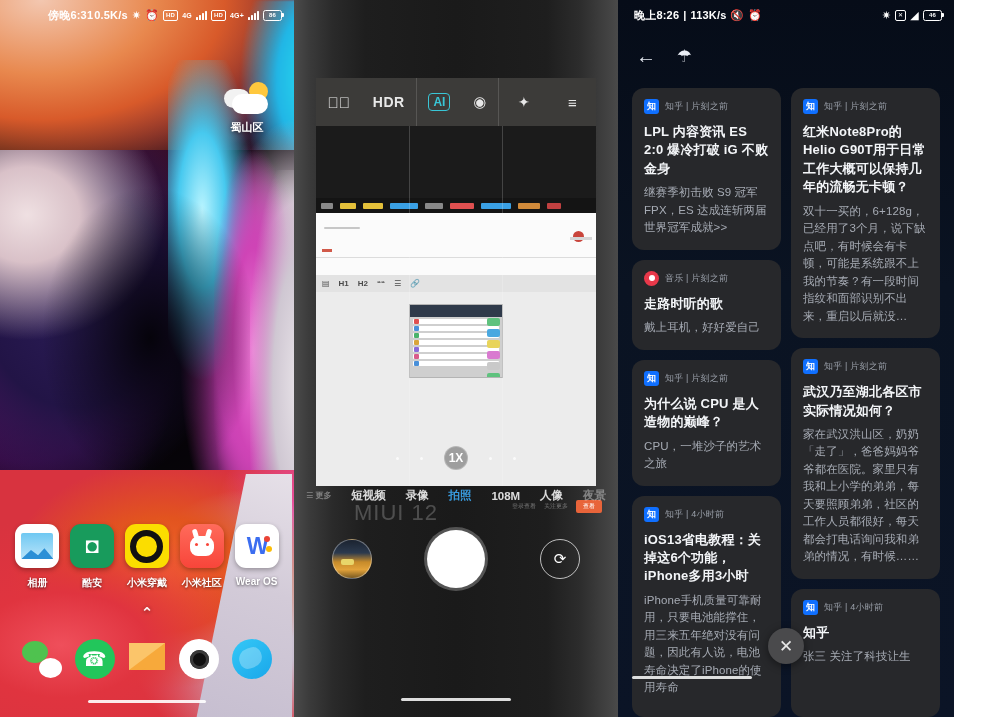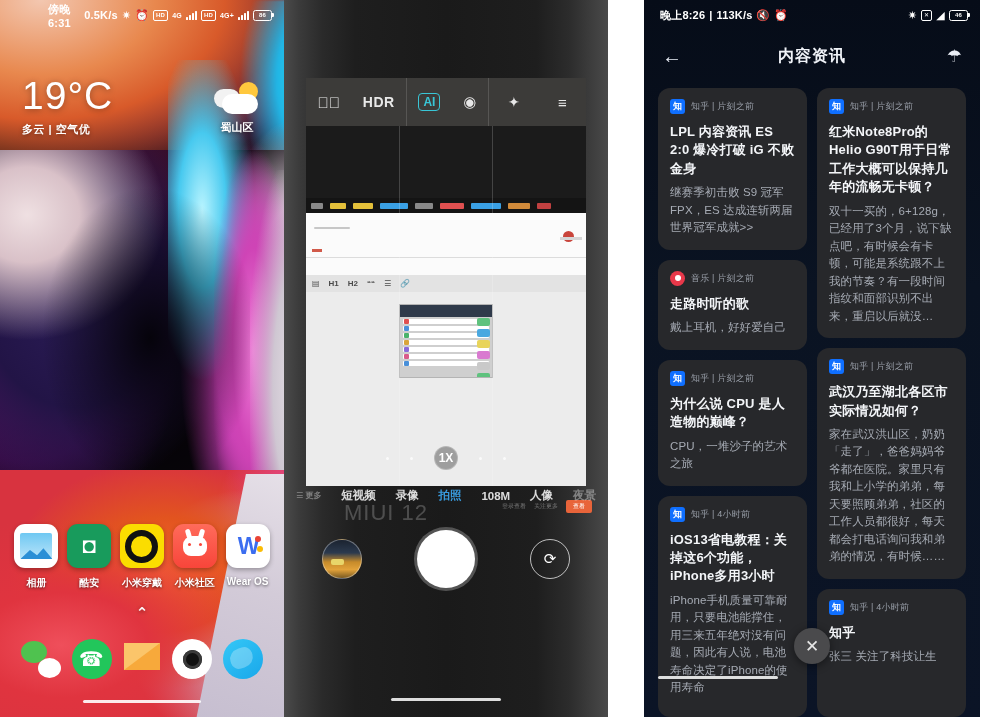--- a/index.html
+++ b/index.html
@@ -5,23 +5,23 @@
   html,body{margin:0;padding:0;background:#ffffff;}
   body{
     width:1000px;height:717px;overflow:hidden;
     font-family:"Liberation Sans","DejaVu Sans",sans-serif;
     -webkit-font-smoothing:antialiased;
   }
   .stage{position:relative;width:1000px;height:717px;display:flex;background:#fff;}
 
   
   .panel{position:relative;overflow:hidden;height:717px;}
-  .p1{width:284px;}
+  .p1{width:284px;padding-left:10px;}
   .p2{width:324px;}
-  .p3{width:336px;margin-left:36px;}
+  .p3{width:336px;}
 
   
   .statusbar{
     position:absolute;top:0;left:0;right:0;height:30px;
     display:flex;align-items:center;z-index:40;
     font-size:11px;font-weight:bold;color:#fff;
     letter-spacing:.2px;
   }
   .sb-left{margin-left:48px;}
   .sb-right{margin-left:auto;margin-right:12px;display:flex;align-items:center;gap:4px;}
@@ -282,24 +282,20 @@
             <i></i>
             <i></i>
             <i></i>
           </span>
         <span class="batt">
             <span>86</span>
           </span>
       </div>
     </div>
 
-    <div class="weather">
-      <div class="temp">19°C</div>
-      <div class="desc">多云 | 空气优</div>
-    </div>
     <div class="wicon">
       <div class="sun">
         <div class="dot"></div>
           <div class="c1"></div>
           <div class="c2"></div>
       </div>
       <div class="city">蜀山区</div>
     </div>
 
     <div class="approw">
@@ -498,21 +494,20 @@
         <span class="boxico">✕</span>
         <span class="ico">◢</span>
         <span class="batt">
             <span>46</span>
           </span>
       </div>
     </div>
 
     <div class="feed-header">
       <div class="fh-back">←</div>
-      <div class="fh-title">内容资讯</div>
       <div class="fh-bell">☂</div>
     </div>
 
     <div class="cols">
 
       <div class="col">
         <div class="card">
           <div class="card-meta">
             <div class="src-badge src-zhihu">知</div>
             <div class="meta-text"><span>知乎</span> | <span>片刻之前</span></div>

